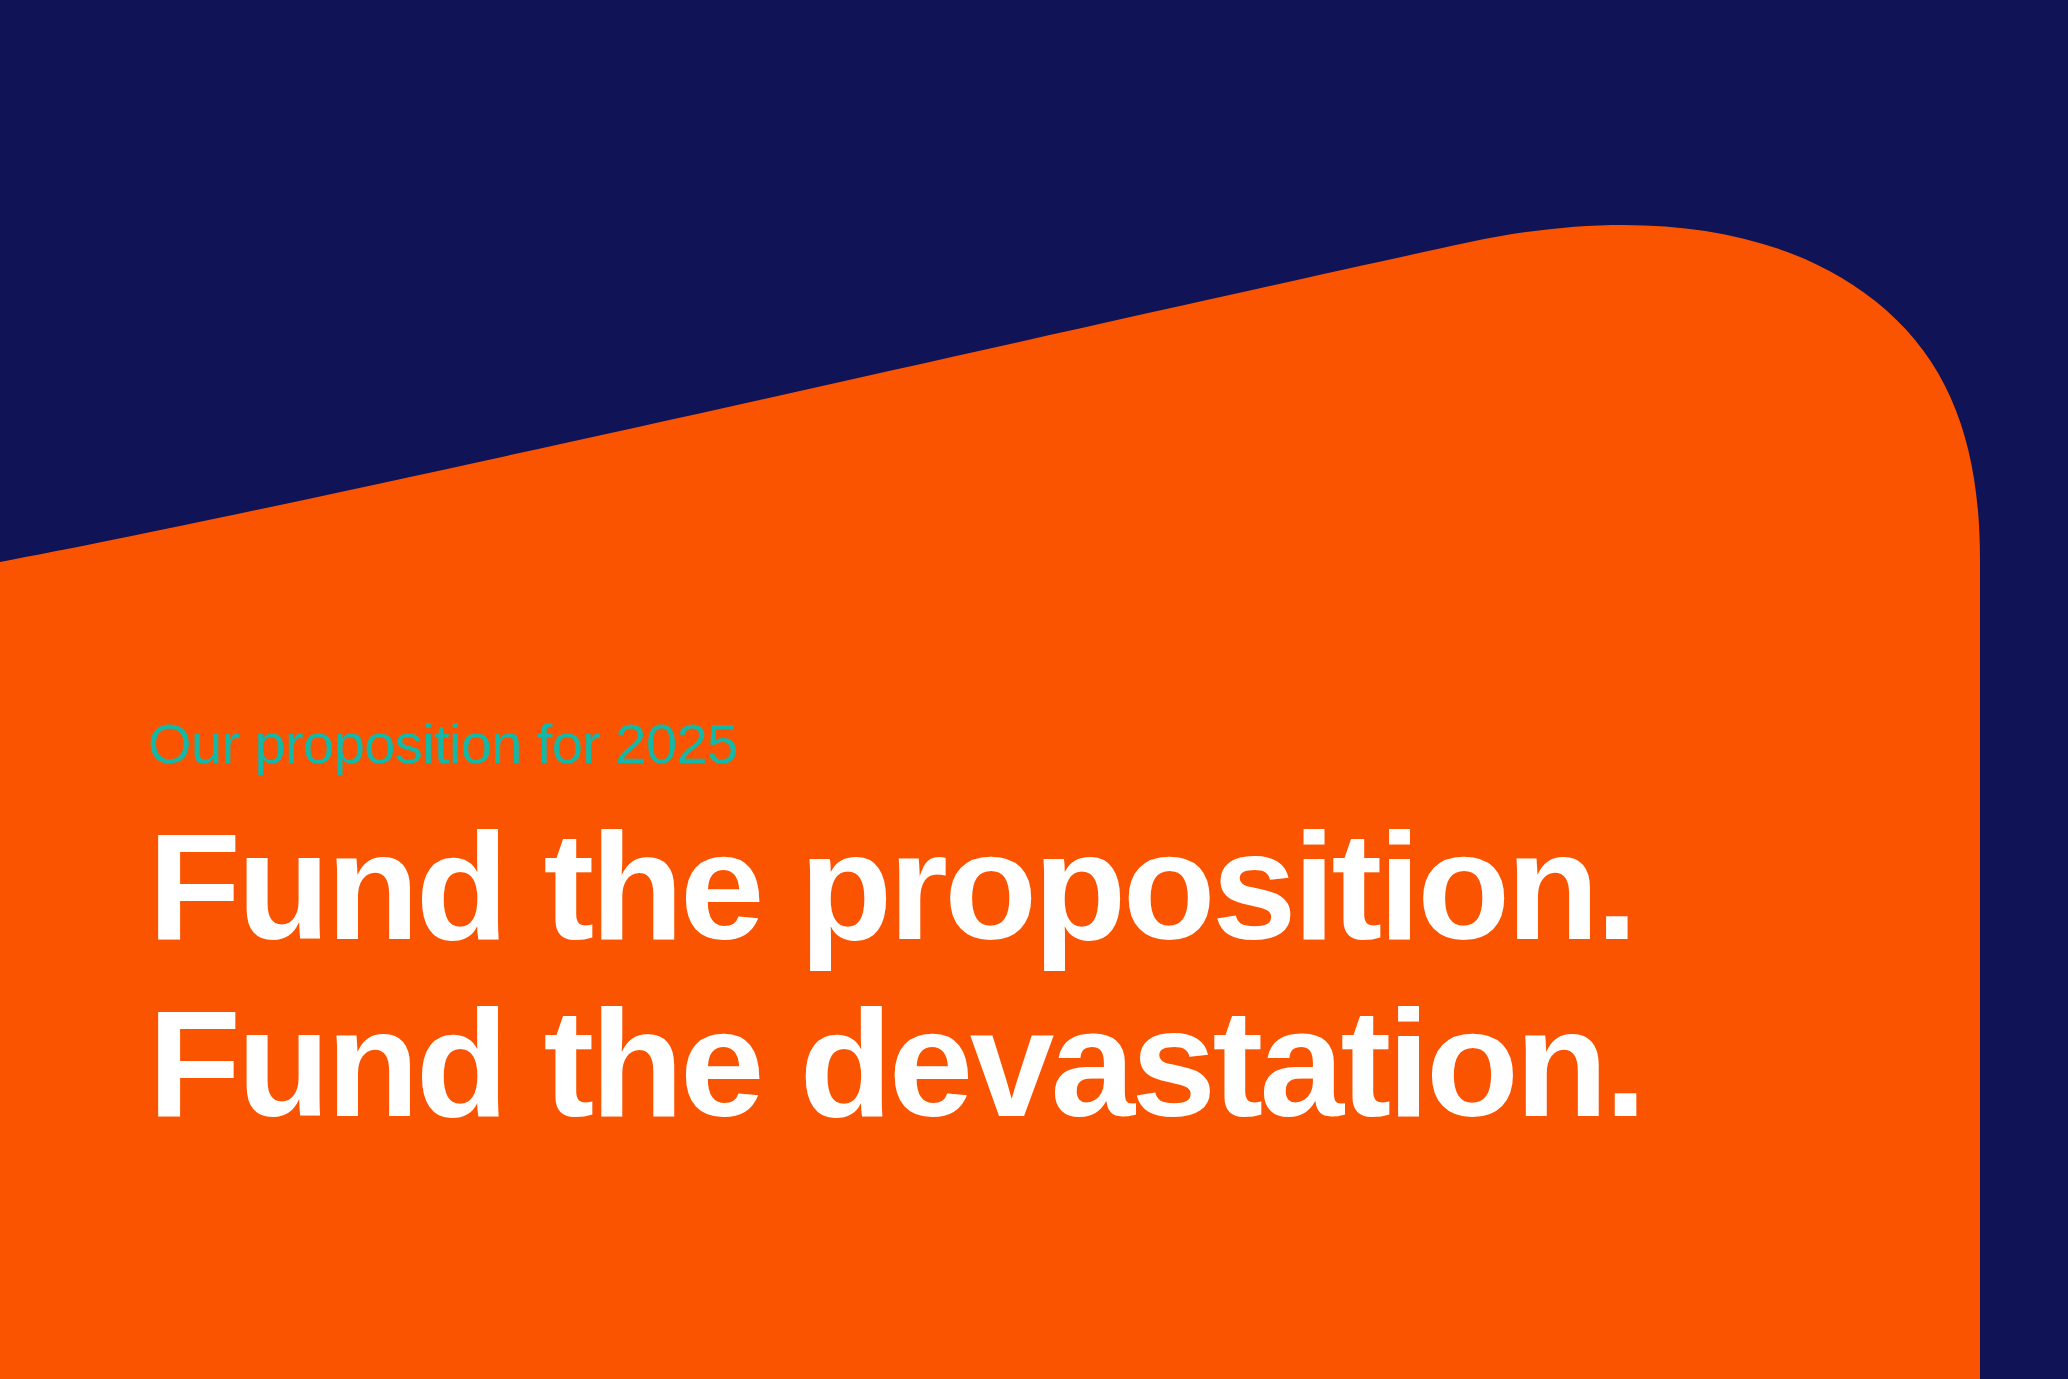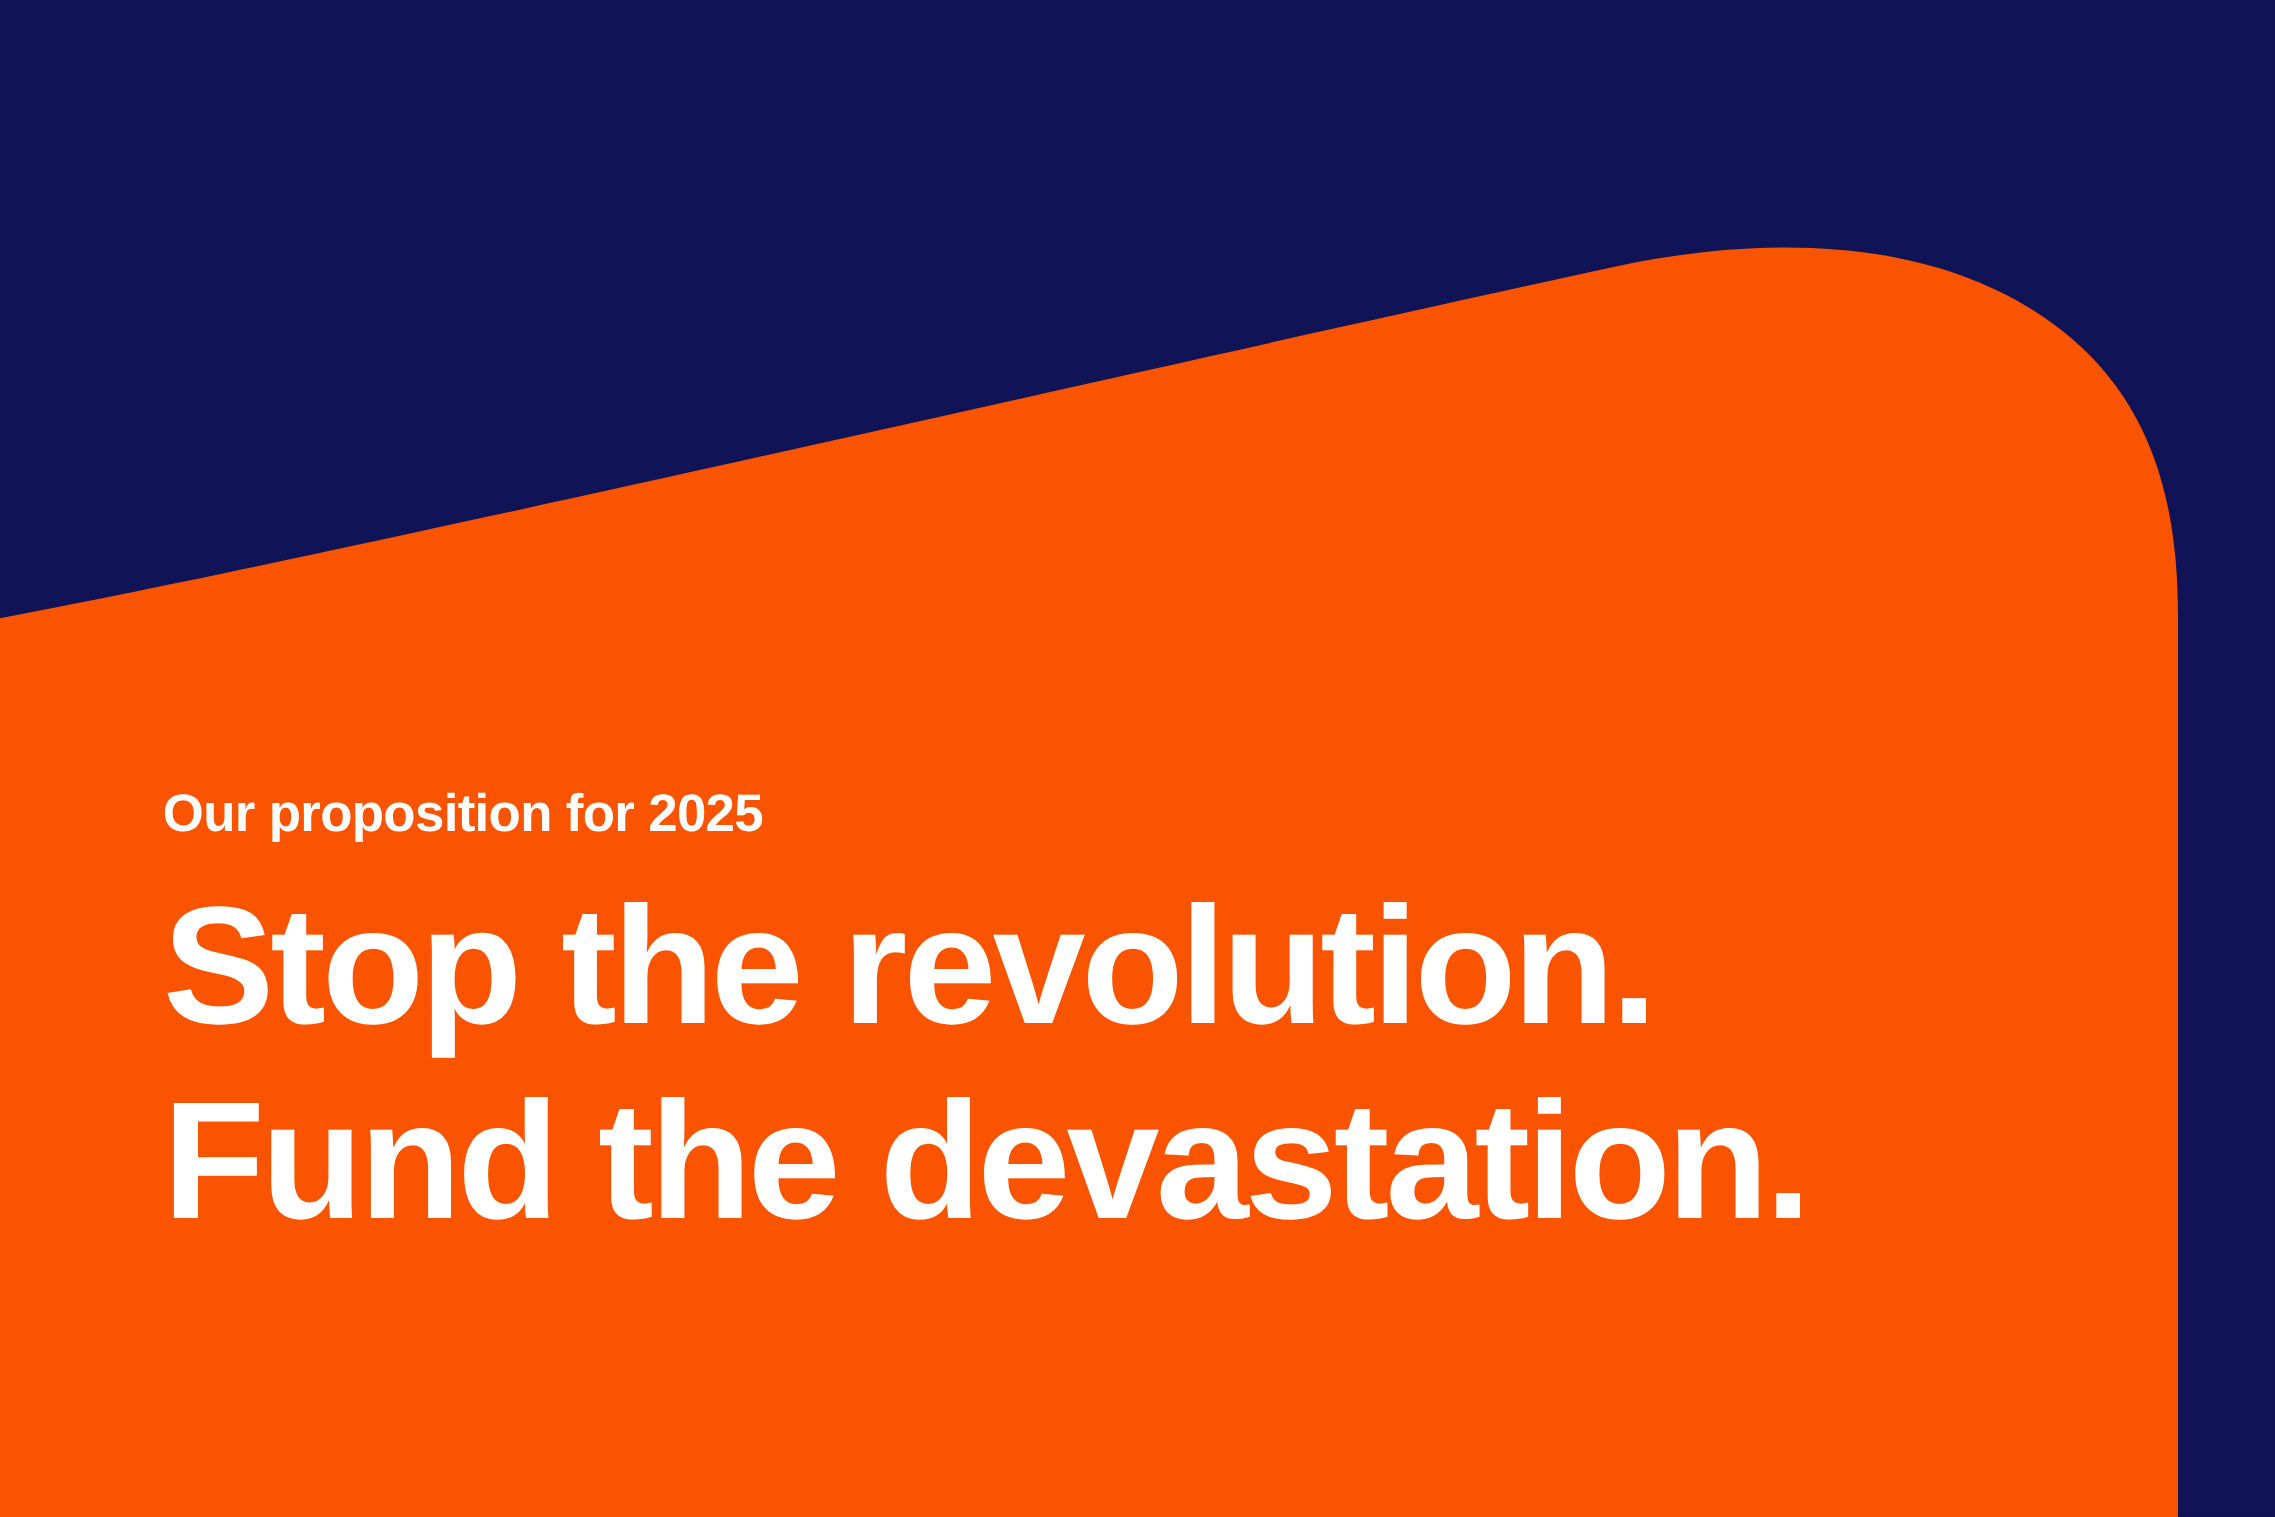--- a/index.html
+++ b/index.html
@@ -41,23 +41,23 @@
 
   
   .copy {
     position: absolute;
     left: 148px;
     top: 716px;
     width: 1800px;
   }
 
   .eyebrow {
-    color: #ffffff;
-    font-size: 48px;
-    font-weight: 700;
+    color: #14b8a6;
+    font-size: 56px;
+    font-weight: 400;
     line-height: 1.0;
     letter-spacing: -0.6px;
     margin: 0 0 26px 0;
     white-space: nowrap;
   }
 
   .headline {
     color: #ffffff;
     font-size: 152px;
     font-weight: 700;
@@ -86,18 +86,18 @@
                C 1954,370 1980,452 1980,560
                L 1980,1379
                Z" fill="#fb5400"></path>
     </svg>
   </div>
 
   <div class="copy">
     <p class="eyebrow">Our proposition for 2025</p>
 
     <h1 class="headline">
-      <span class="hl-line">Stop the revolution.</span>
+      <span class="hl-line">Fund the proposition.</span>
       <span class="hl-line">Fund the devastation.</span>
     </h1>
   </div>
 
 </div>
 
 </body></html>

